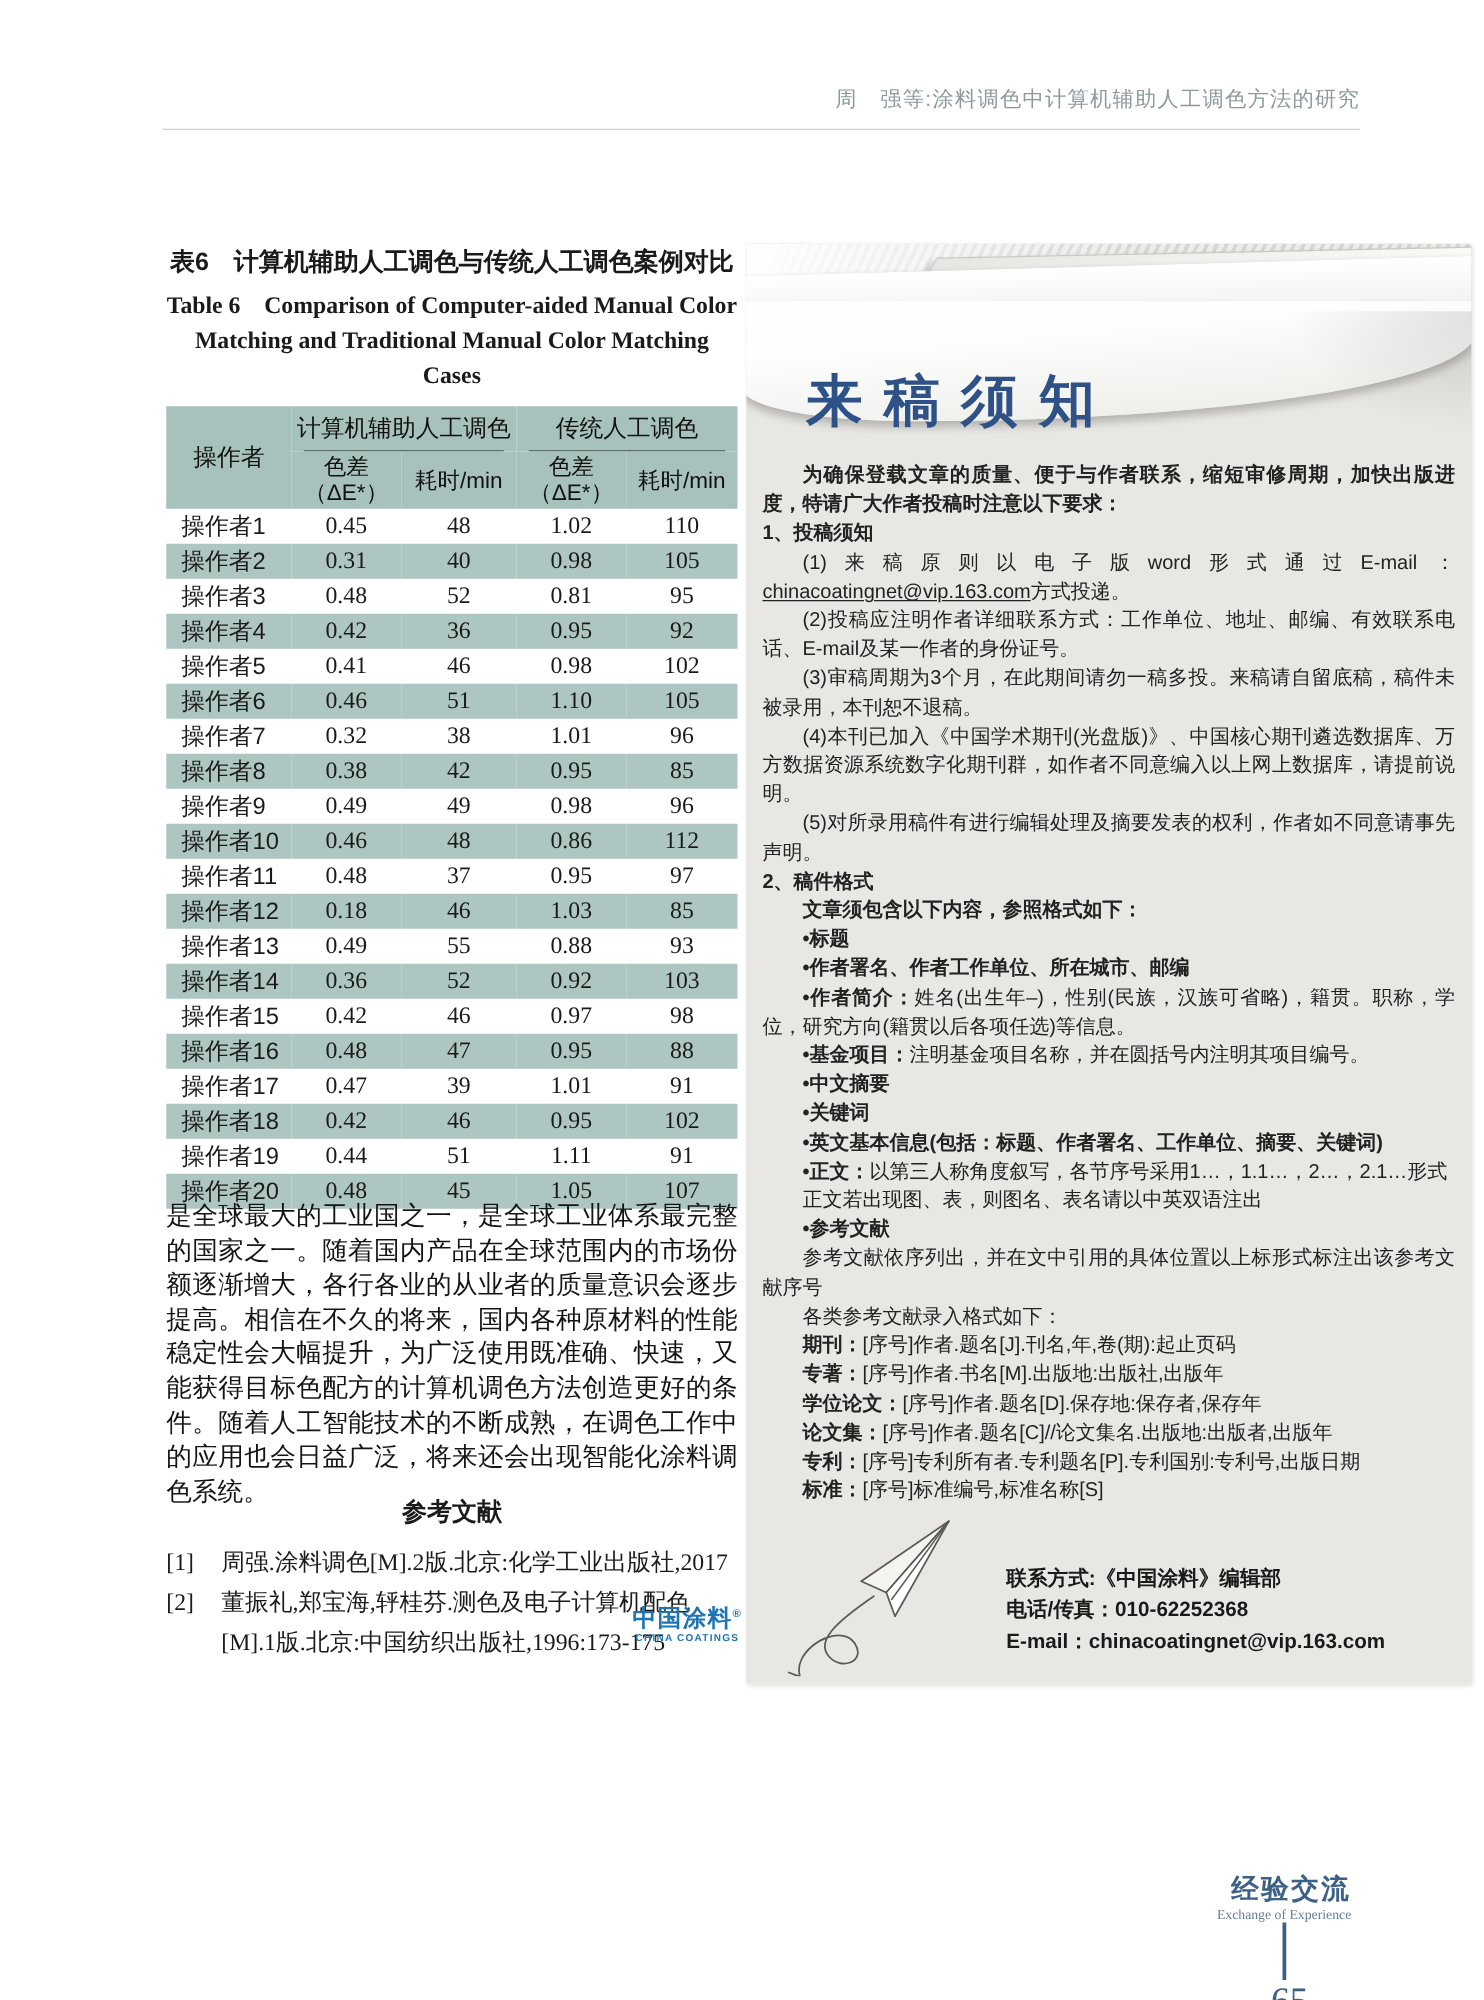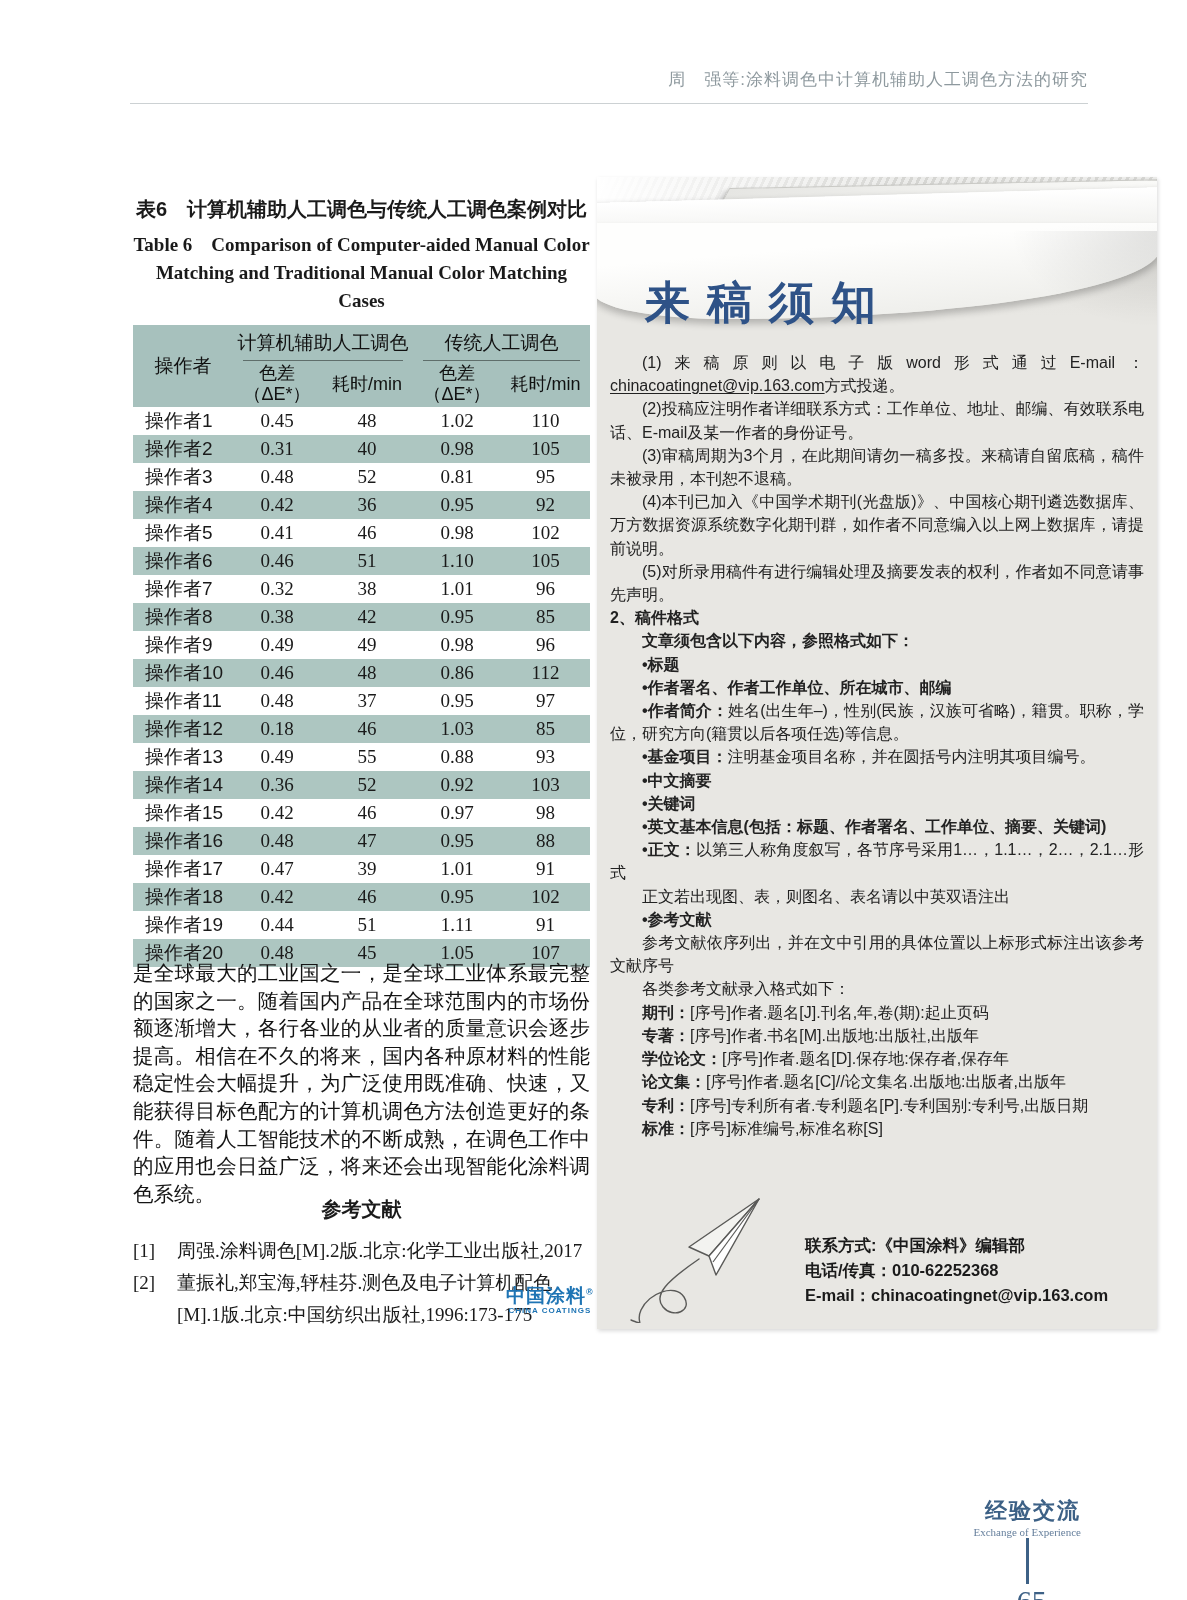--- a/index.html
+++ b/index.html
@@ -40,23 +40,23 @@
   .ref-item{position:relative;padding-left:44px;font-size:19px;line-height:32px;
             font-family:"Liberation Serif","DejaVu Serif",serif;}
   .ref-label{position:absolute;left:0;top:0;}
 
   .logo{position:absolute;left:506px;top:1286px;text-align:center;color:#1e74b4;line-height:1.1;}
   .logo-zh{font-size:19px;font-weight:bold;letter-spacing:1px;white-space:nowrap;}
   .logo-mark{font-size:9px;vertical-align:super;}
   .logo-en{font-size:8px;font-weight:bold;letter-spacing:1px;}
 
   
-  .panel{position:absolute;left:597px;top:177px;width:560px;height:1152px;overflow:hidden;
+  .panel{position:absolute;left:597px;top:195px;width:560px;height:1152px;overflow:hidden;
          background:linear-gradient(180deg,#dcdbd7 0px,#e8e7e3 140px,#e8e7e3 100%);
-         box-shadow:1px 2px 4px rgba(0,0,0,.15);}
+         box-shadow:1px 2px 4px rgba(0,0,0,.15);padding-left:20px;}
   .hatch{position:absolute;top:0;left:0;right:0;height:72px;
          background:repeating-linear-gradient(115deg,#ececea 0 4px,#d6d6d3 4px 7px);}
   .hatch::after{content:"";position:absolute;inset:0;
          background:linear-gradient(90deg,#ffffff 0%,rgba(255,255,255,0) 55%);}
   .sheetB{position:absolute;top:2px;right:26px;width:430px;height:62px;
           background:linear-gradient(105deg,#e6e6e3,#fbfbf9);
           transform:skewX(-30deg) rotate(-1.2deg);transform-origin:bottom right;
           border:1px solid #c9c9c5;box-shadow:-3px 3px 5px rgba(0,0,0,.18);}
   .sheetA{position:absolute;top:18px;left:-6px;width:103%;height:46px;
           background:linear-gradient(180deg,#ffffff,#efefec);transform:rotate(-1.6deg);
@@ -286,20 +286,22 @@
   </div>
 
   <div class="panel">
     <div class="hatch"></div>
     <div class="sheetB"></div>
     <div class="sheetA"></div>
     <div class="flap"></div>
 
     <div class="notice-title">来稿须知</div>
     <div class="notice-body" id="notice-text">
+        <p class="indent b">为确保登载文章的质量、便于与作者联系，缩短审修周期，加快出版进度，特请广大作者投稿时注意以下要求：</p>
+        <p class="h">1、投稿须知</p>
         <p class="indent">(1)来稿原则以电子版word形式通过E-mail：<u>chinacoatingnet@vip.163.com</u>方式投递。</p>
         <p class="indent">(2)投稿应注明作者详细联系方式：工作单位、地址、邮编、有效联系电话、E-mail及某一作者的身份证号。</p>
         <p class="indent">(3)审稿周期为3个月，在此期间请勿一稿多投。来稿请自留底稿，稿件未被录用，本刊恕不退稿。</p>
         <p class="indent">(4)本刊已加入《中国学术期刊(光盘版)》、中国核心期刊遴选数据库、万方数据资源系统数字化期刊群，如作者不同意编入以上网上数据库，请提前说明。</p>
         <p class="indent">(5)对所录用稿件有进行编辑处理及摘要发表的权利，作者如不同意请事先声明。</p>
         <p class="h">2、稿件格式</p>
         <p class="indent b">文章须包含以下内容，参照格式如下：</p>
         <p class="indent"><b>•标题</b></p>
         <p class="indent"><b>•作者署名、作者工作单位、所在城市、邮编</b></p>
         <p class="indent"><b>•作者简介：</b>姓名(出生年–)，性别(民族，汉族可省略)，籍贯。职称，学位，研究方向(籍贯以后各项任选)等信息。</p>

